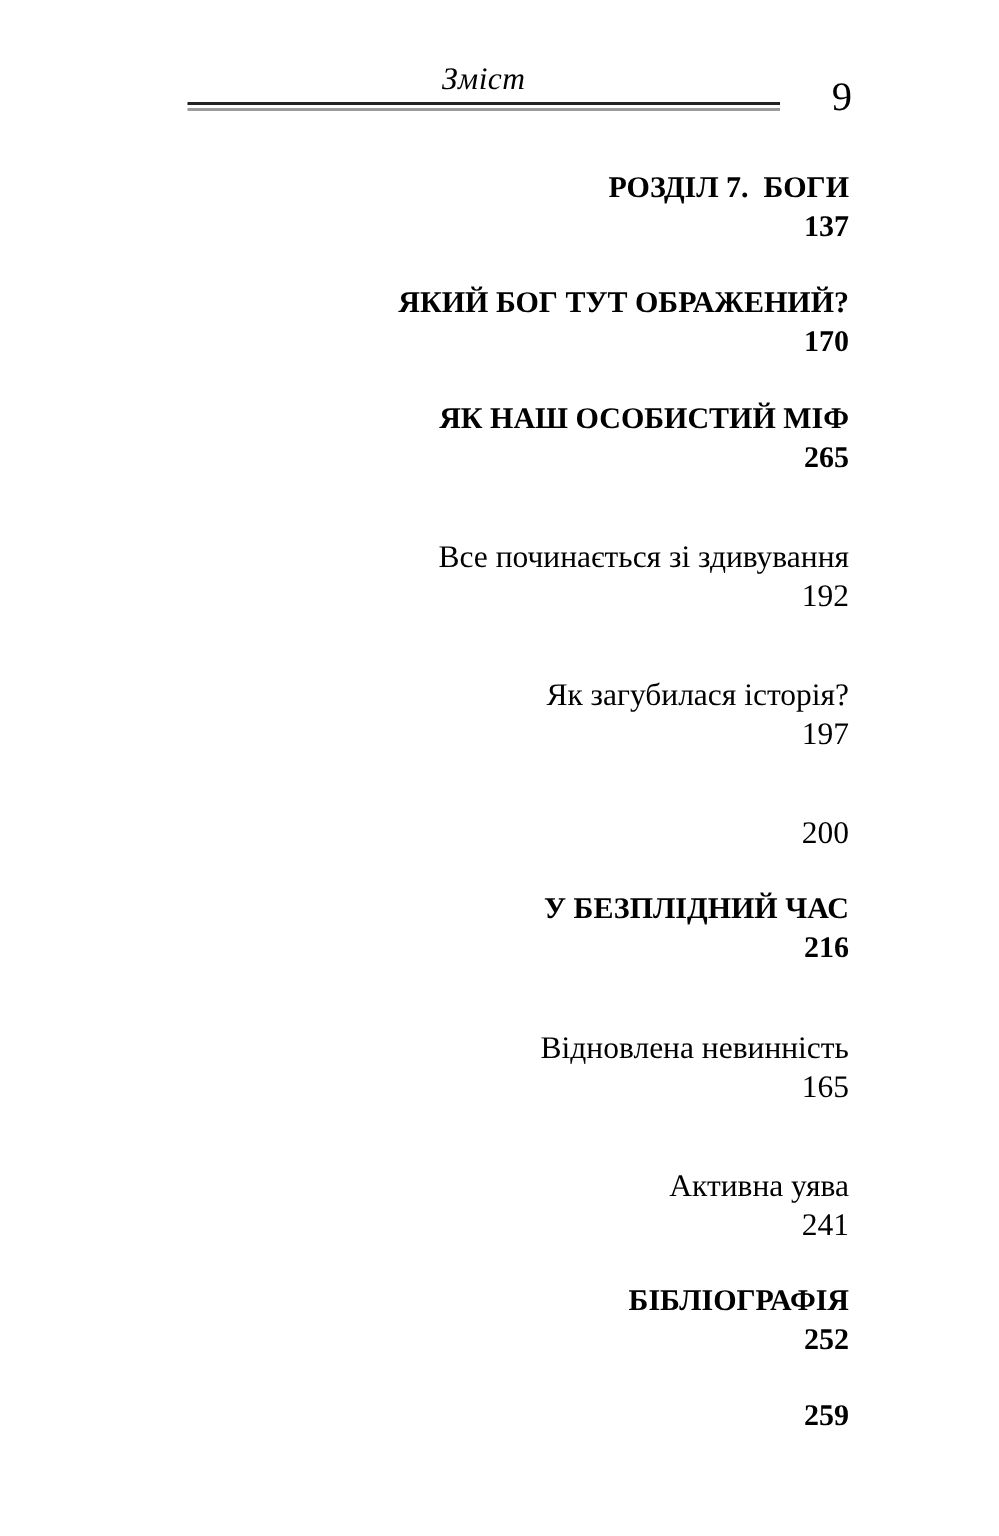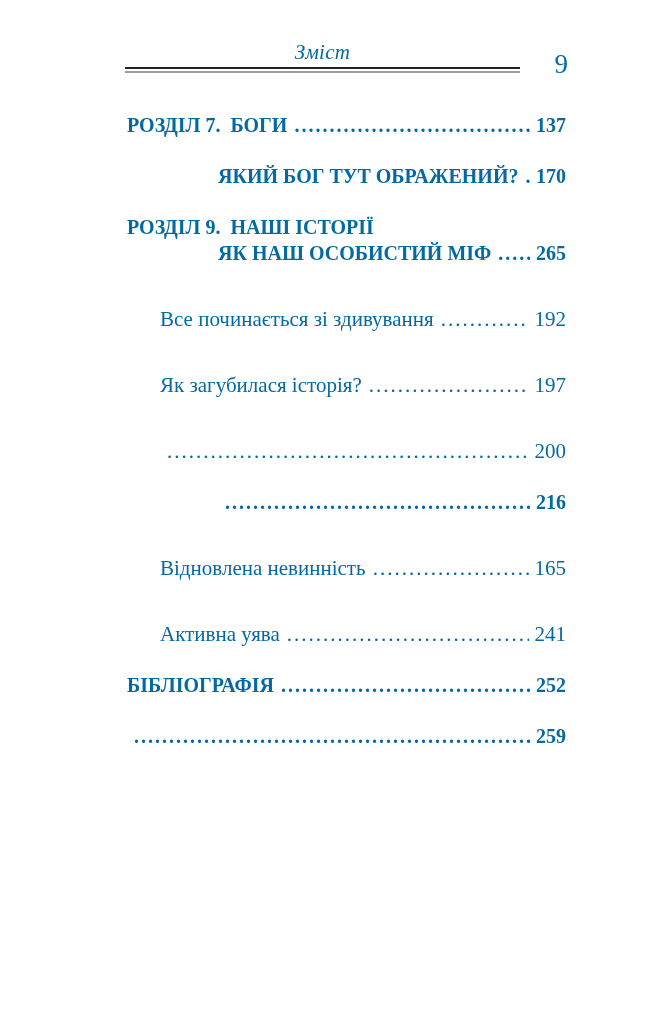--- a/index.html
+++ b/index.html
@@ -7,21 +7,21 @@
     padding: 0;
     background: #e8e8e8;
   }
   .page {
     position: relative;
     width: 666px;
     height: 1024px;
     margin: 0 auto;
     background: #ffffff;
     font-family: "Liberation Serif", "DejaVu Serif", serif;
-    color: #0369a1;
+    color: #000000;
     overflow: hidden;
   }
   
   .running-head {
     position: absolute;
     left: 125px;
     top: 41px;
     width: 395px;
     text-align: center;
   }
@@ -53,20 +53,21 @@
     width: 439px;
   }
   .toc-block {
     margin-bottom: 25px;
   }
   .toc-line {
     display: flex;
     align-items: flex-end;
     line-height: 26px;
     white-space: pre;
+    flex-direction: column;
   }
   .toc-line.chapter {
     font-weight: bold;
     font-size: 20px;
   }
   .toc-line.sub {
     font-weight: normal;
     font-size: 21px;
   }
   .toc-line .entry-text {
@@ -100,28 +101,27 @@
   <span class="page-number">9</span>
 
   <div class="toc" id="toc">
       <div class="toc-block">
         <div class="toc-line chapter indent-none"><span class="entry-text">РОЗДІЛ 7.&nbsp; БОГИ</span><span class="dot-leader">..............................................................................................................</span><span class="entry-page">137</span></div>
       </div>
       <div class="toc-block">
         <div class="toc-line chapter indent-continuation"><span class="entry-text">ЯКИЙ БОГ ТУТ ОБРАЖЕНИЙ?</span><span class="dot-leader">..............................................................................................................</span><span class="entry-page">170</span></div>
       </div>
       <div class="toc-block">
-        <div class="toc-line chapter indent-none"><span class="entry-text">РОЗДІЛ 9.&nbsp; НАШІ ІСТОРІЇ</span></div>
         <div class="toc-line chapter indent-continuation"><span class="entry-text">ЯК НАШ ОСОБИСТИЙ МІФ</span><span class="dot-leader">..............................................................................................................</span><span class="entry-page">265</span></div>
         <div class="toc-line sub indent-sub"><span class="entry-text">Все починається зі здивування</span><span class="dot-leader">..............................................................................................................</span><span class="entry-page">192</span></div>
         <div class="toc-line sub indent-sub"><span class="entry-text">Як загубилася історія?</span><span class="dot-leader">..............................................................................................................</span><span class="entry-page">197</span></div>
         <div class="toc-line sub indent-sub"><span class="dot-leader">..............................................................................................................</span><span class="entry-page">200</span></div>
       </div>
       <div class="toc-block">
-        <div class="toc-line chapter indent-continuation"><span class="dot-leader">..............................................................................................................</span><span class="entry-page">216</span></div>
+        <div class="toc-line chapter indent-continuation"><span class="entry-text">У БЕЗПЛІДНИЙ ЧАС</span><span class="dot-leader">..............................................................................................................</span><span class="entry-page">216</span></div>
         <div class="toc-line sub indent-sub"><span class="entry-text">Відновлена невинність</span><span class="dot-leader">..............................................................................................................</span><span class="entry-page">165</span></div>
         <div class="toc-line sub indent-sub"><span class="entry-text">Активна уява</span><span class="dot-leader">..............................................................................................................</span><span class="entry-page">241</span></div>
       </div>
       <div class="toc-block">
         <div class="toc-line chapter indent-none"><span class="entry-text">БІБЛІОГРАФІЯ</span><span class="dot-leader">..............................................................................................................</span><span class="entry-page">252</span></div>
       </div>
       <div class="toc-block">
         <div class="toc-line chapter indent-none"><span class="dot-leader">..............................................................................................................</span><span class="entry-page">259</span></div>
       </div>
     </div>

